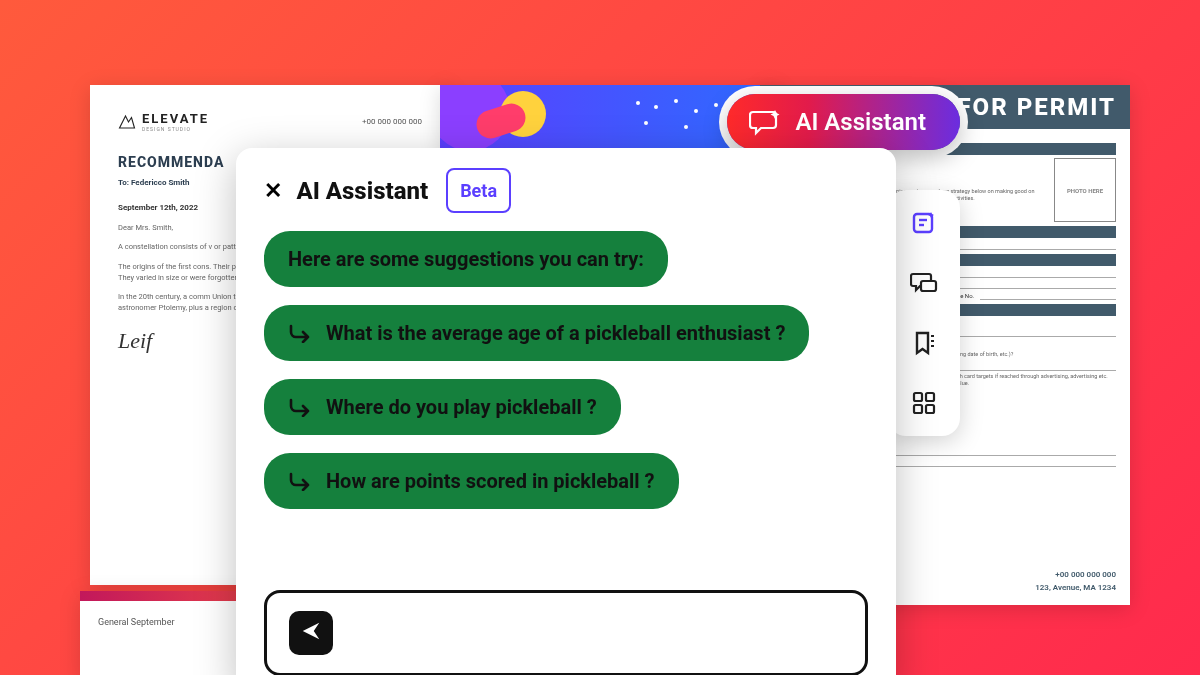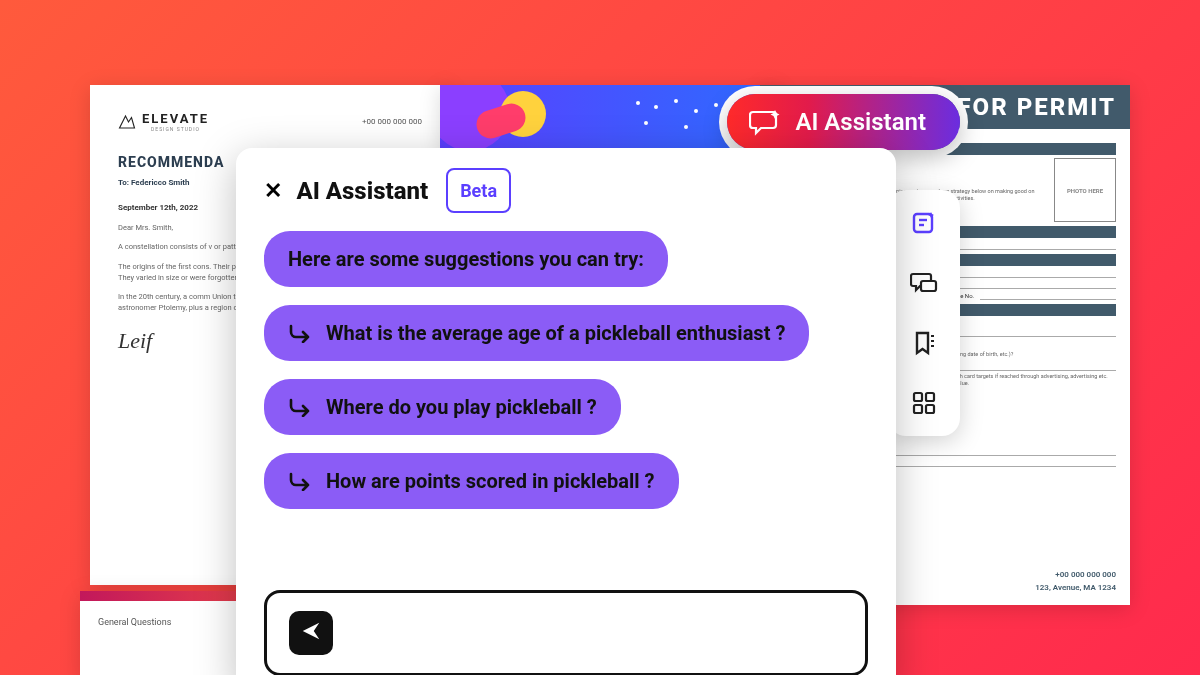--- a/index.html
+++ b/index.html
@@ -19,21 +19,21 @@
   box-shadow: 0 4px 20px rgba(0,0,0,0.15);
 }
 
 
 .doc-letter {
   left: 90px; top: 85px; width: 360px; height: 500px;
   padding: 26px 28px;
   color: #333;
 }
 .doc-letter .brand-row { display:flex; justify-content:space-between; align-items:center; margin-bottom:22px; }
-.doc-letter .logo { display:flex; align-items:center; gap:6px; font-weight:700; letter-spacing:2px; font-size:13px; color:#222;text-align:center;}
+.doc-letter .logo { display:flex; align-items:center; gap:6px; font-weight:700; letter-spacing:2px; font-size:13px; color:#222;}
 .doc-letter .logo-icon { width:18px; height:18px; display:inline-block;}
 .doc-letter .logo small { display:block; font-size:5px; letter-spacing:1px; font-weight:400; color:#888;}
 .doc-letter .phone { font-size:8px; color:#555; }
 .doc-letter .reco { font-size:14px; font-weight:800; letter-spacing:1px; color:#2c3e50; margin-bottom:8px;}
 .doc-letter .to { font-size:8px; font-weight:700; color:#2c3e50; margin-bottom:16px;}
 .doc-letter .date { font-size:8px; font-weight:700; margin-bottom:10px;}
 .doc-letter p { font-size:7.5px; line-height:1.5; color:#666; margin-bottom:8px;}
 .doc-letter .sig { margin-top:14px; font-family: cursive; font-size:22px; color:#333; font-style:italic;}
 
 
@@ -103,21 +103,21 @@
   background:#fff; border-radius:16px 16px 0 0;
   box-shadow: 0 10px 40px rgba(0,0,0,0.25);
   padding:20px 28px 12px; display:flex; flex-direction:column;
 }
 .ai-panel .hdr { display:flex; align-items:center; gap:14px; margin-bottom:18px;}
 .ai-panel .close { font-size:22px; font-weight:900; cursor:pointer;}
 .ai-panel .ptitle { font-size:24px; font-weight:800; color:#111;}
 .ai-panel .beta { border:2px solid #5b3fff; color:#5b3fff; border-radius:8px; font-size:18px; font-weight:700; padding:10px 12px; margin-left:4px;}
 
 .bubble {
-  background:#8b5cf6; border-radius:26px;
+  background:#15803d; border-radius:26px;
   padding:16px 24px; font-size:20px; font-weight:700; color:#111;
   margin-bottom:18px;
   display:flex; align-items:center; gap:12px;
   width:fit-content; max-width:100%;
 }
 .bubble.first { font-weight:700; }
 .arrow-icon { width:26px; height:20px; flex-shrink:0;}
 
 .prompt-box {
   margin-top:auto;
@@ -229,21 +229,21 @@
         <span class="fld"></span>
       </div>
   </div>
   <div class="footer">
     <div>+00 000 000 000</div>
     <div>123, Avenue, MA 1234</div>
   </div>
 </div>
 
 <div class="doc doc-app">
-  <div class="gq">General Questions</div>
+  <div class="gq">General September</div>
 </div>
 
 <div class="ai-pill">
   <span class="pill-icon">
     <svg viewBox="0 0 32 28" width="32" height="28">
       <path d="M4 4 h20 a3 3 0 0 1 3 3 v10 a3 3 0 0 1 -3 3 h-12 l-5 5 v-5 h-3 a3 3 0 0 1 -3 -3 v-10 a3 3 0 0 1 3 -3 z" fill="none" stroke="#fff" stroke-width="2.2"></path>
       <path d="M26 2 l1.5 3 3 1.5 -3 1.5 -1.5 3 -1.5 -3 -3 -1.5 3 -1.5 z" fill="#fff"></path>
     </svg>
   </span>
   <span class="pill-text">AI Assistant</span>

